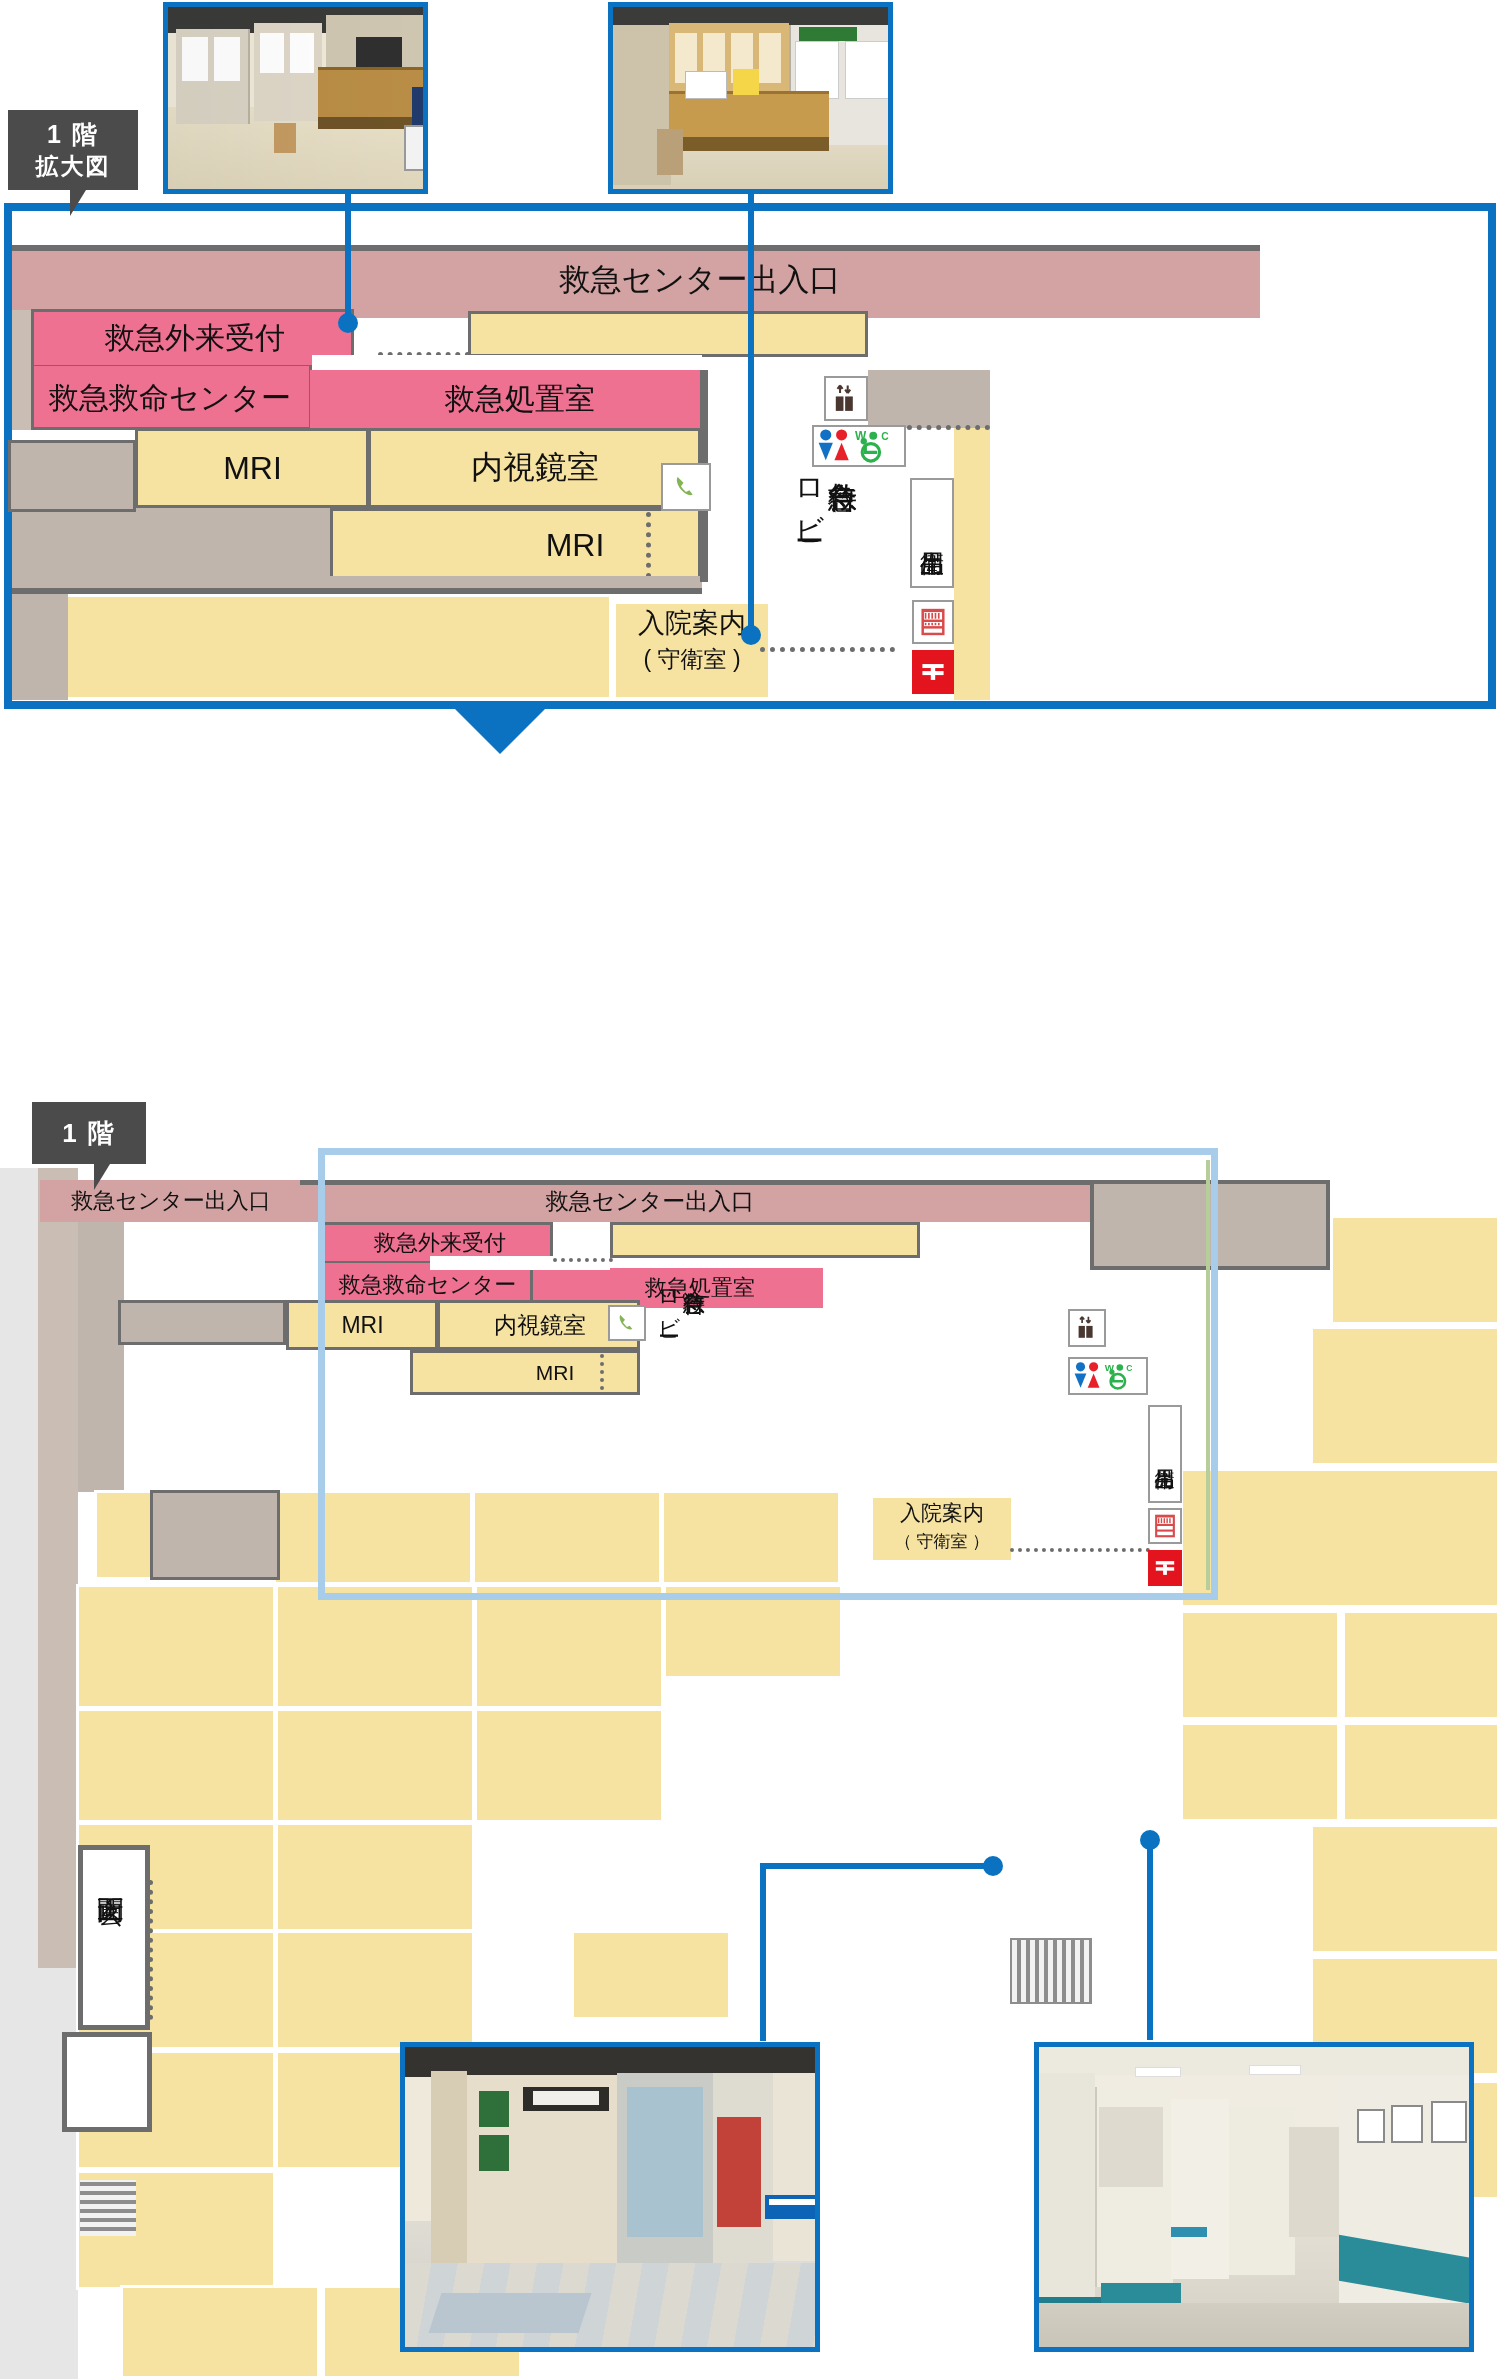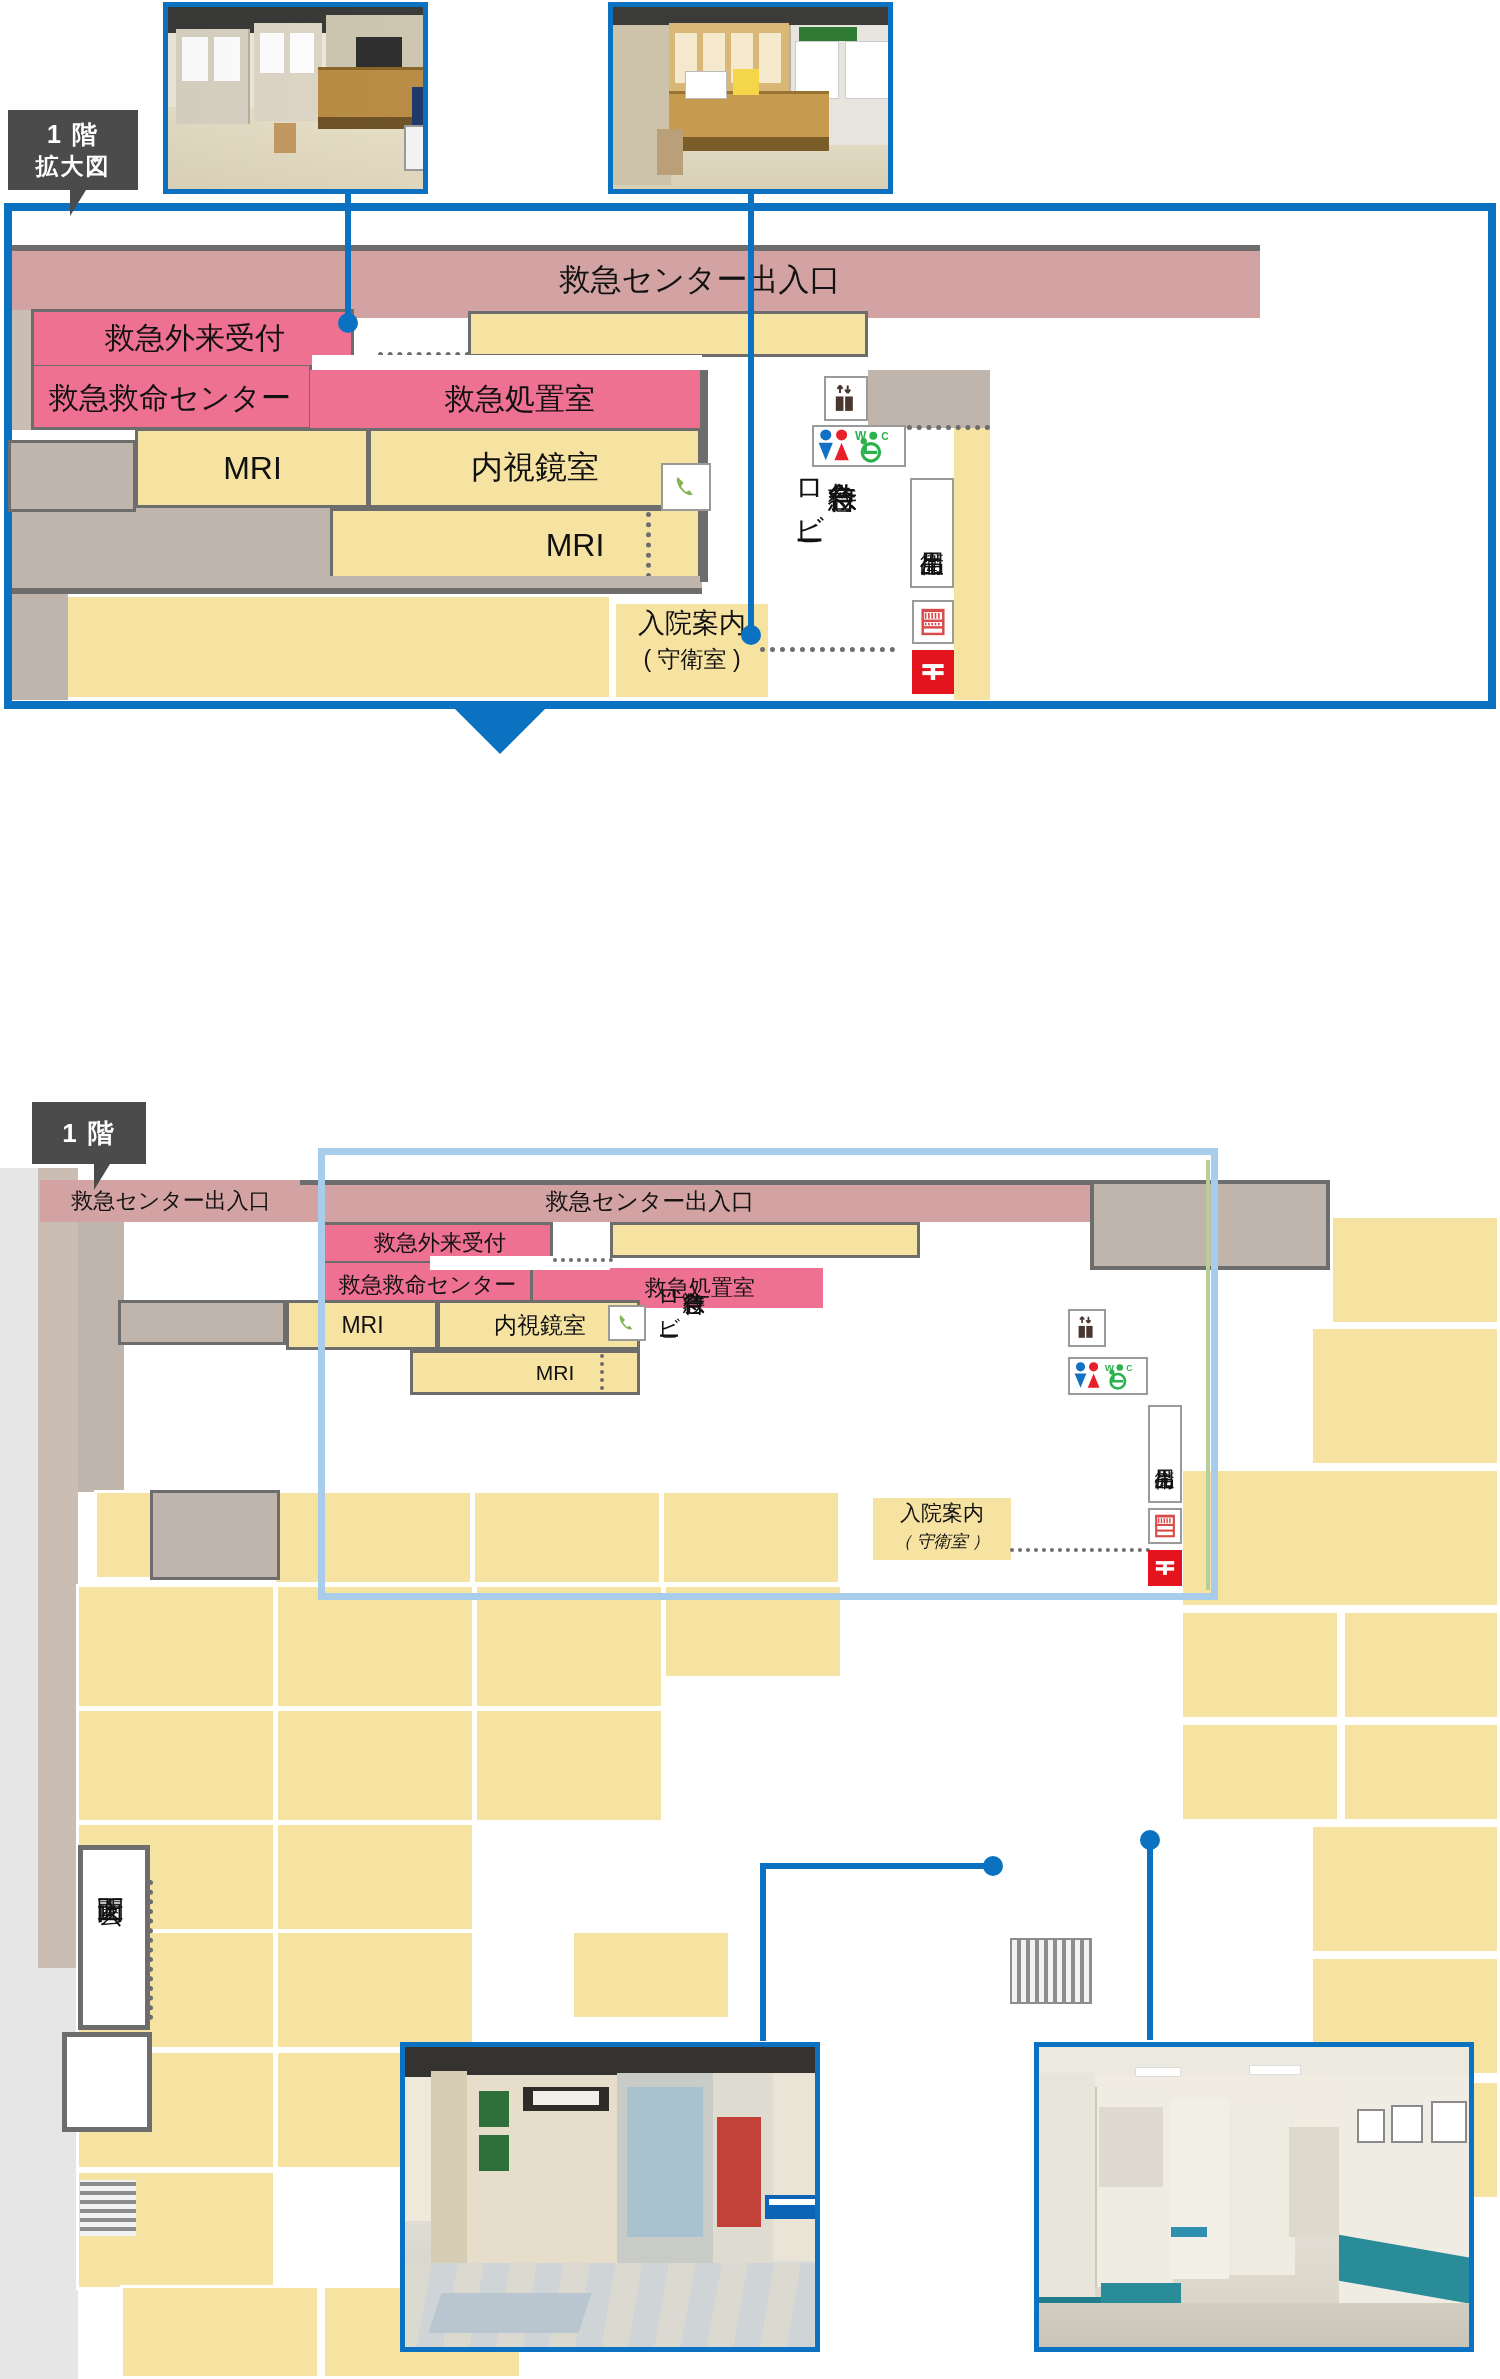--- a/index.html
+++ b/index.html
@@ -336,21 +336,21 @@
     <svg viewBox="0 0 34 34" width="26" height="26" aria-hidden="true">
       <rect x="5" y="8" width="24" height="4.5" fill="#fff"></rect>
       <rect x="5" y="16" width="24" height="4.5" fill="#fff"></rect>
       <rect x="14.5" y="12" width="5" height="14" fill="#fff"></rect>
     </svg>
   </div>
   <div class="dotline" style="left:1010px;top:1548px;width:140px;border-top:4px dotted #6d6d6d;"></div>
 
   <div class="abs" style="left:870px;top:1495px;width:144px;height:68px;background:#f7e3a1;border:3px solid #fff;z-index:6;"></div>
   <div class="room lbl" style="left:870px;top:1498px;width:144px;height:30px;z-index:10;font-size:21px;">入院案内</div>
-  <div class="room lbl" style="left:870px;top:1527px;width:144px;height:28px;z-index:10;font-size:17px;font-style:italic;">（ 守衛室 ）</div>
+  <div class="room lbl" style="left:870px;top:1527px;width:144px;height:28px;z-index:10;font-size:17px;">（ 守衛室 ）</div>
 
   <div class="abs yellow" style="left:94px;top:1490px;width:180px;height:90px;z-index:4;"></div>
   <div class="abs greyplain" style="left:150px;top:1490px;width:130px;height:90px;background:#c0b5ad;border:3px solid #6d6d6d;z-index:5;"></div>
   <div class="abs yellow" style="left:273px;top:1490px;width:200px;height:95px;z-index:4;"></div>
   <div class="abs yellow" style="left:472px;top:1490px;width:190px;height:95px;z-index:4;"></div>
   <div class="abs yellow" style="left:661px;top:1490px;width:180px;height:95px;z-index:4;"></div>
 
   <div class="abs yellow" style="left:76px;top:1584px;width:200px;height:125px;z-index:4;"></div>
   <div class="abs yellow" style="left:275px;top:1584px;width:200px;height:125px;z-index:4;"></div>
   <div class="abs yellow" style="left:474px;top:1584px;width:190px;height:125px;z-index:4;"></div>

